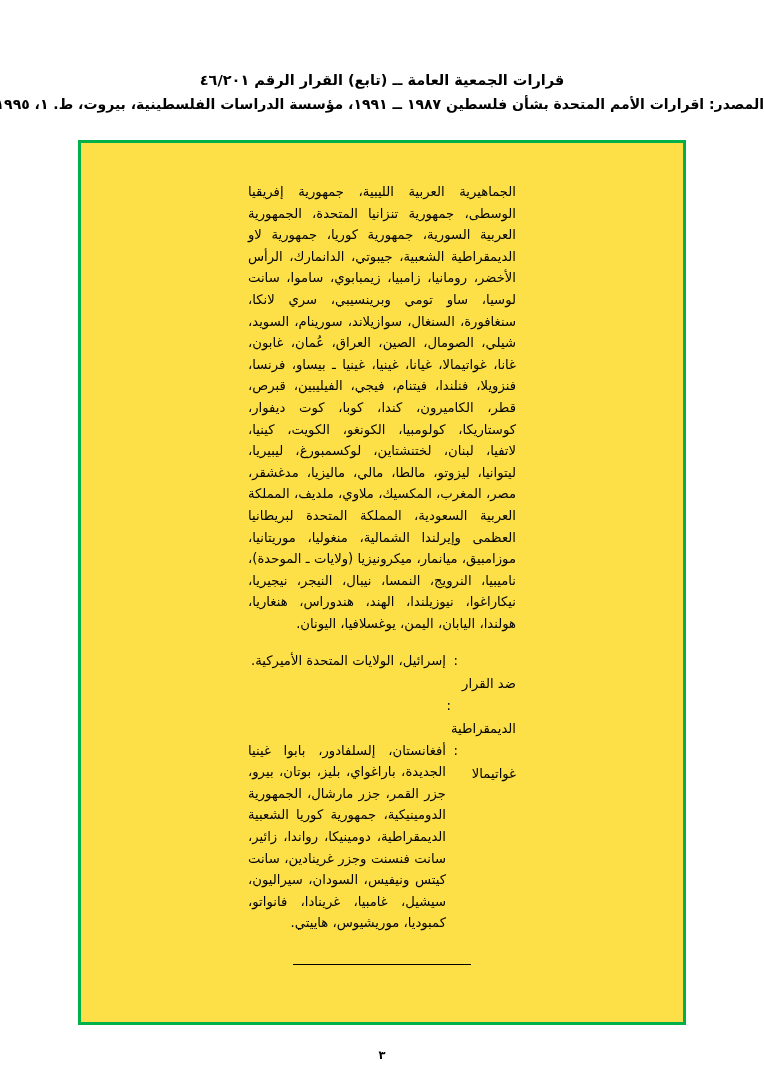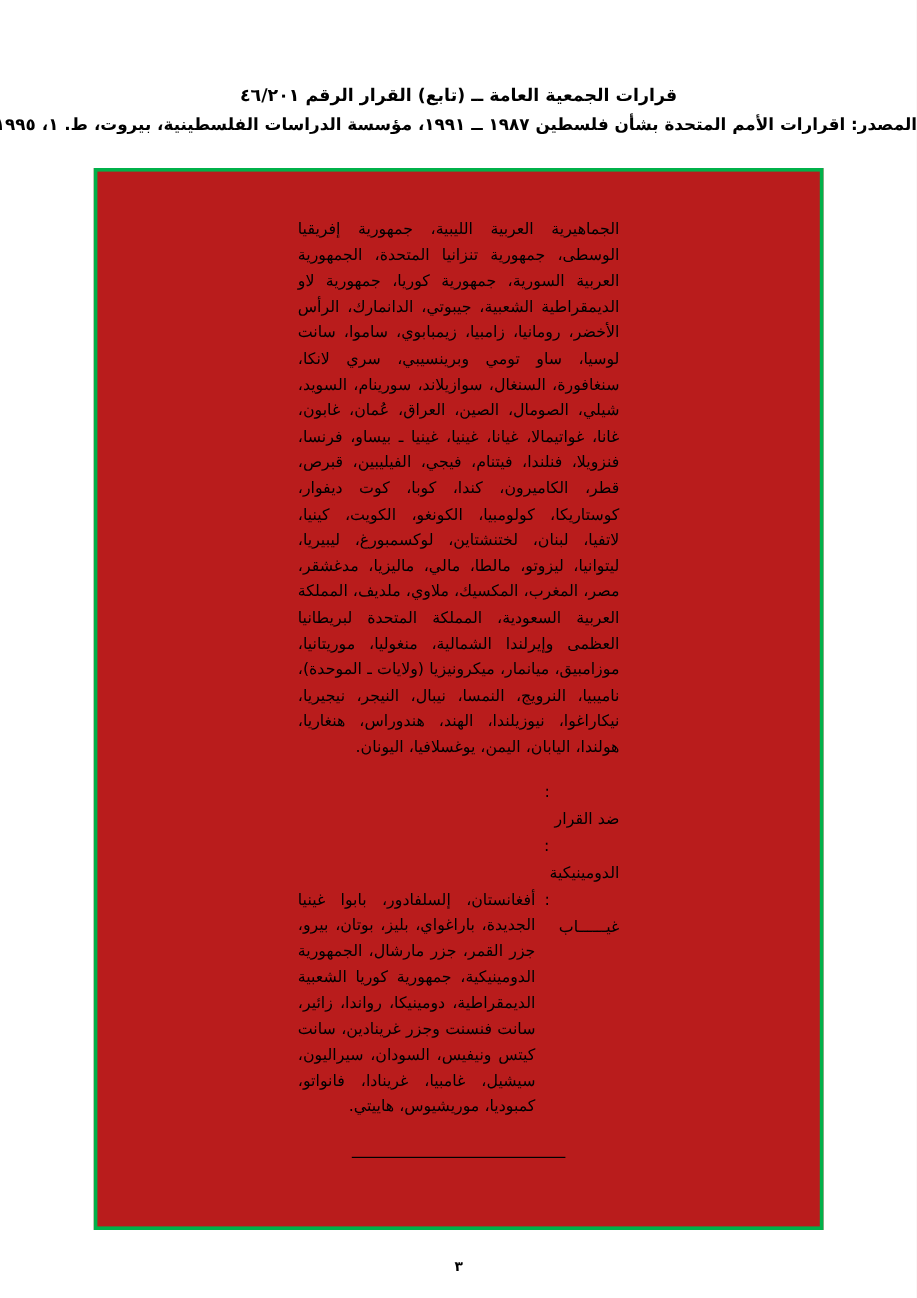--- a/index.html
+++ b/index.html
@@ -45,21 +45,21 @@
     white-space: nowrap;
   }
   .green-frame {
     position: absolute;
     top: 140px;
     left: 78px;
     width: 608px;
     height: 885px;
     border: 3px solid #00b14a;
     box-sizing: border-box;
-    background: #b91c1c;
+    background: #fde047;
     text-decoration: underline;
   }
   .frame-inner {
     position: absolute;
     top: 0; left: 0; right: 0; bottom: 0;
     padding: 38px 0 0 0;
   }
   .body-col {
     width: 268px;
     margin: 0 auto;
@@ -132,29 +132,30 @@
     <div class="frame-inner">
 
       <div class="body-col">
         <p>الجماهيرية العربية الليبية، جمهورية إفريقيا الوسطى، جمهورية تنزانيا المتحدة، الجمهورية العربية السورية، جمهورية كوريا، جمهورية لاو الديمقراطية الشعبية، جيبوتي، الدانمارك، الرأس الأخضر، رومانيا، زامبيا، زيمبابوي، ساموا، سانت لوسيا، ساو تومي وبرينسيبي، سري لانكا، سنغافورة، السنغال، سوازيلاند، سورينام، السويد، شيلي، الصومال، الصين، العراق، عُمان، غابون، غانا، غواتيمالا، غيانا، غينيا، غينيا ـ بيساو، فرنسا، فنزويلا، فنلندا، فيتنام، فيجي، الفيليبين، قبرص، قطر، الكاميرون، كندا، كوبا، كوت ديفوار، كوستاريكا، كولومبيا، الكونغو، الكويت، كينيا، لاتفيا، لبنان، لختنشتاين، لوكسمبورغ، ليبيريا، ليتوانيا، ليزوتو، مالطا، مالي، ماليزيا، مدغشقر، مصر، المغرب، المكسيك، ملاوي، ملديف، المملكة العربية السعودية، المملكة المتحدة لبريطانيا العظمى وإيرلندا الشمالية، منغوليا، موريتانيا، موزامبيق، ميانمار، ميكرونيزيا (ولايات ـ الموحدة)، ناميبيا، النرويج، النمسا، نيبال، النيجر، نيجيريا، نيكاراغوا، نيوزيلندا، الهند، هندوراس، هنغاريا، هولندا، اليابان، اليمن، يوغسلافيا، اليونان.</p>
 
         <div class="vote-block">
 
           <div class="vote-row">
             <span class="vote-label">ضد القرار</span>
             <span class="vote-colon">:</span>
+            <span class="vote-value">إسرائيل، الولايات المتحدة الأميركية.</span>
           </div>
 
           <div class="vote-row">
-            <span class="vote-label">الدومينيكية</span>
+            <span class="vote-label">الديمقراطية</span>
             <span class="vote-colon">:</span>
           </div>
 
           <div class="vote-row">
-            <span class="vote-label">غيــــــاب</span>
+            <span class="vote-label">غواتيمالا</span>
             <span class="vote-colon">:</span>
             <span class="vote-value">أفغانستان، إلسلفادور، بابوا غينيا الجديدة، باراغواي، بليز، بوتان، بيرو، جزر القمر، جزر مارشال، الجمهورية الدومينيكية، جمهورية كوريا الشعبية الديمقراطية، دومينيكا، رواندا، زائير، سانت فنسنت وجزر غرينادين، سانت كيتس ونيفيس، السودان، سيراليون، سيشيل، غامبيا، غرينادا، فانواتو، كمبوديا، موريشيوس، هاييتي.</span>
           </div>
 
         </div>
 
         <div class="rule"></div>
       </div>
 
     </div>

